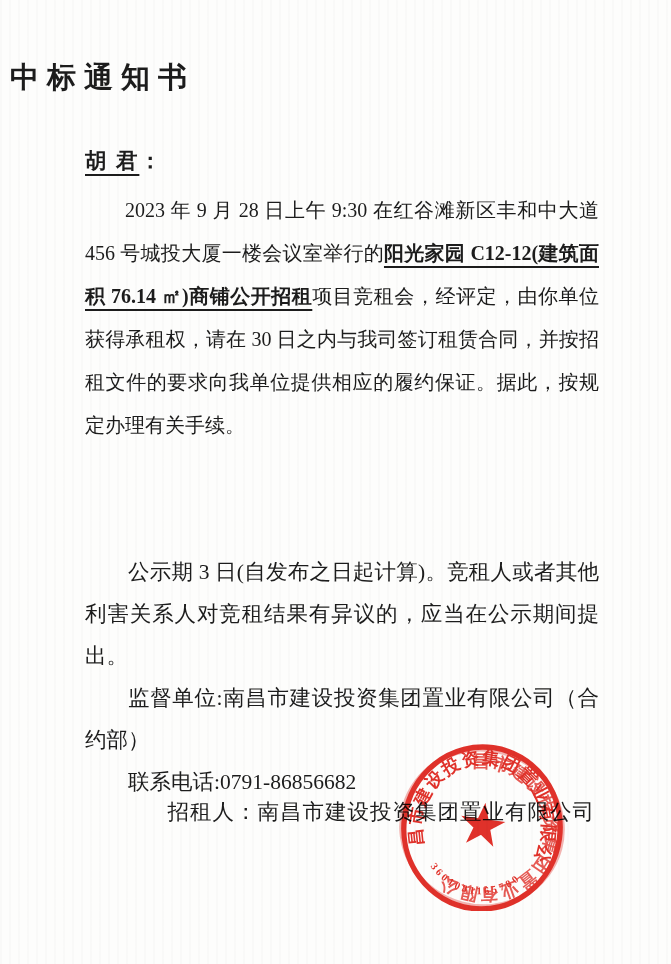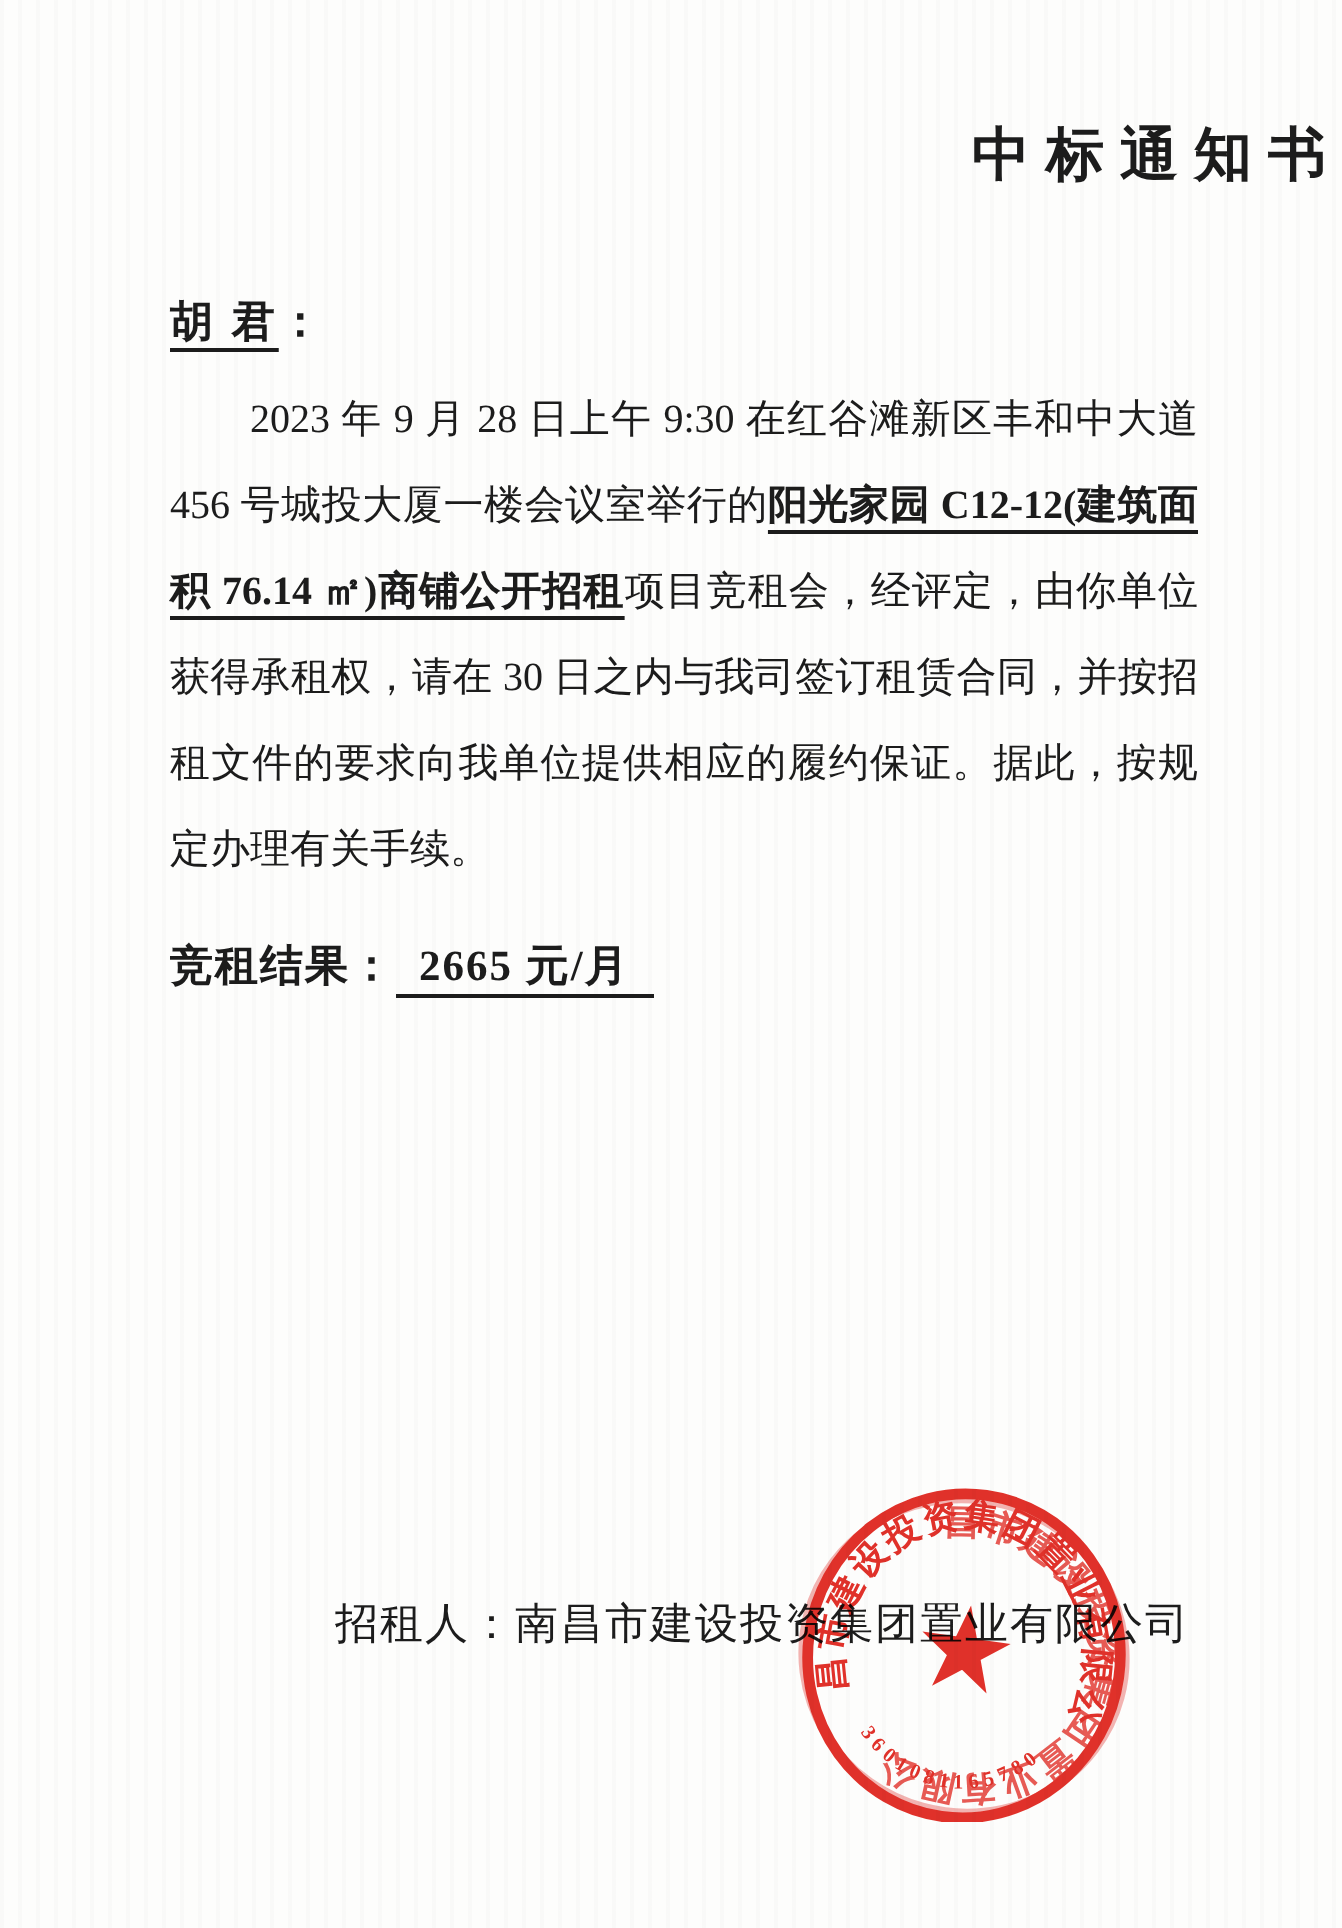--- a/index.html
+++ b/index.html
@@ -9,23 +9,23 @@
     margin:0 auto;
     background:
       repeating-linear-gradient(90deg, rgba(0,0,0,0.016) 0 2px, rgba(0,0,0,0) 2px 9px),
       #fdfdfc;
     overflow:hidden;
     font-family:"Liberation Serif","DejaVu Serif",serif;
     color:#1c1c1c;
   }
   .title{
     position:absolute;top:58px;left:0;right:0;
-    text-align:right;
+    text-align:left;
     font-size:29px;font-weight:bold;
-    letter-spacing:8px;padding-left:20px;
+    letter-spacing:8px;padding-left:10px;
   }
   .addressee{
     position:absolute;top:146px;left:85px;
     font-size:21.5px;font-weight:bold;letter-spacing:2px;
   }
   .u{
     text-decoration:underline;
     text-decoration-thickness:2px;
     text-underline-offset:6px;
     text-align:right;
@@ -71,22 +71,26 @@
 <body>
 
 <div class="page">
 
   <div class="title">中标通知书</div>
 
   <div class="addressee"><span class="u">胡 君</span><span>：</span></div>
 
   <div class="body-para para1"><span>2023 年 9 月 28 日上午 9:30 在红谷滩新区丰和中大道 456 号城投大厦一楼会议室举行的</span><span class="hl u">阳光家园 C12-12(建筑面积 76.14 ㎡)商铺公开招租</span><span>项目竞租会，经评定，由你单位获得承租权，请在 30 日之内与我司签订租赁合同，并按招租文件的要求向我单位提供相应的履约保证。据此，按规定办理有关手续。</span></div>
 
-  <div class="result-line"><span>竞租结果：</span><span class="result-value">2665 元/月</span></div>
 
+  <div class="closing">
+    <p>公示期 3 日(自发布之日起计算)。竞租人或者其他利害关系人对竞租结果有异议的，应当在公示期间提出。</p>
+    <p>监督单位:南昌市建设投资集团置业有限公司（合约部）</p>
+    <p>联系电话:0791-86856682</p>
+  </div>
 
   <div class="signature-line"><span>招租人：</span><span>南昌市建设投资集团置业有限公司</span></div>
 
 
   <svg class="stamp" viewBox="0 0 170 172" xmlns="http://www.w3.org/2000/svg">
     <defs>
       <path id="arcTop" d="M 28.8 115.9 A 62 66 0 1 1 141.2 115.9" fill="none"></path>
       <path id="arcBottom" d="M 29.6 122 A 64 68 0 0 0 140.4 122" fill="none"></path>
     </defs>
     <g transform="rotate(8 85 88)">

